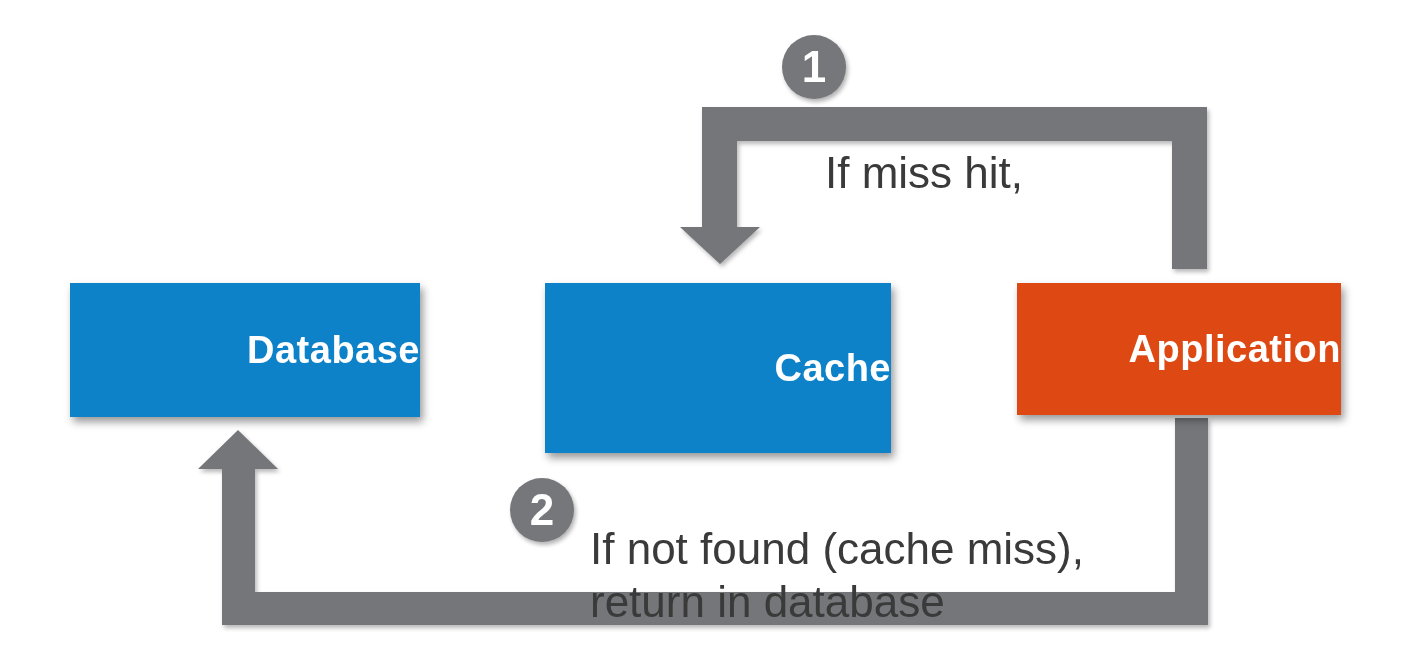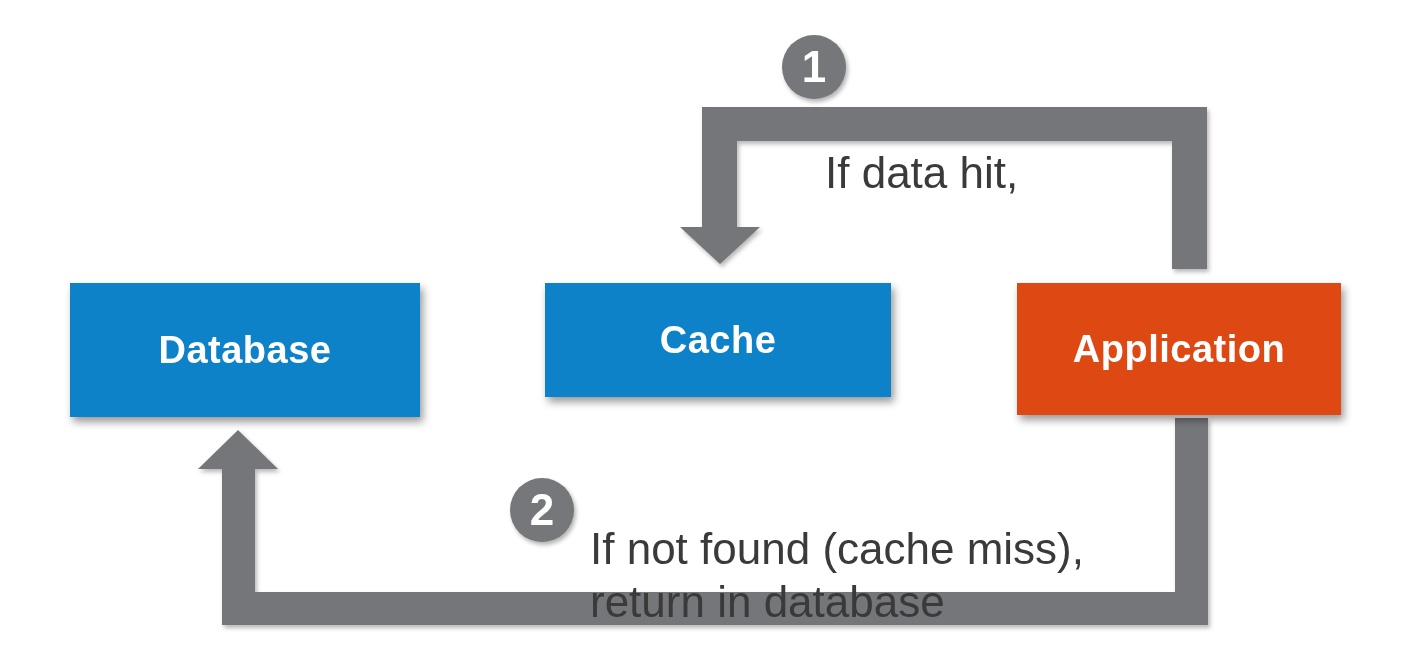--- a/index.html
+++ b/index.html
@@ -34,28 +34,28 @@
   .t-shaft{left:702px;top:141px;width:35px;height:87px;}
   .t-head{left:680px;top:227px;}
   
   .b-rleg{left:1175px;top:418px;width:33px;height:174px;}
   .b-bar {left:222px;top:592px;width:986px;height:33px;}
   .b-shaft{left:222px;top:469px;width:33px;height:123px;}
   .b-head{left:198px;top:430px;}
   
   .node{
     position:absolute;
-    display:flex;align-items:center;justify-content:center;
+    display:flex;align-items:center;justify-content:flex-end;
     color:var(--label-white,#ffffff);
     font-weight:bold;font-size:38px;letter-spacing:0.5px;
     box-shadow:3px 5px 8px rgba(0,0,0,0.40);
     z-index:2;
   }
   .node-database   {left:70px;  top:283px;width:350px;height:134px;background:var(--node-blue,#0e82c9);}
-  .node-cache      {left:545px; top:283px;width:346px;height:114px;background:var(--node-blue,#0e82c9);}
+  .node-cache      {left:545px; top:283px;width:346px;height:170px;background:var(--node-blue,#0e82c9);}
   .node-application{left:1017px;top:283px;width:324px;height:132px;background:var(--node-orange,#dd4813);}
   
   .step{
     position:absolute;display:flex;gap:16px;
     color:var(--text-dark,#3a3a3a);font-size:44px;z-index:3;
   }
   .badge{
     width:64px;height:64px;border-radius:50%;
     background:var(--badge-gray,#76777a);
     color:var(--label-white,#ffffff);
@@ -103,21 +103,21 @@
     <span>Application</span>
   </div>
 
   <div class="step step1">
     <div class="badge">
       <span>1</span>
     </div>
   </div>
 
   <div class="hint">
-    <div>If data hit,</div>
+    <div>If miss hit,</div>
   </div>
 
   <div class="step step2">
     <div class="badge">
       <span>2</span>
     </div>
     <div class="step-text">
       <div>If not found (cache miss),</div>
       <div>return in database</div>
     </div>

